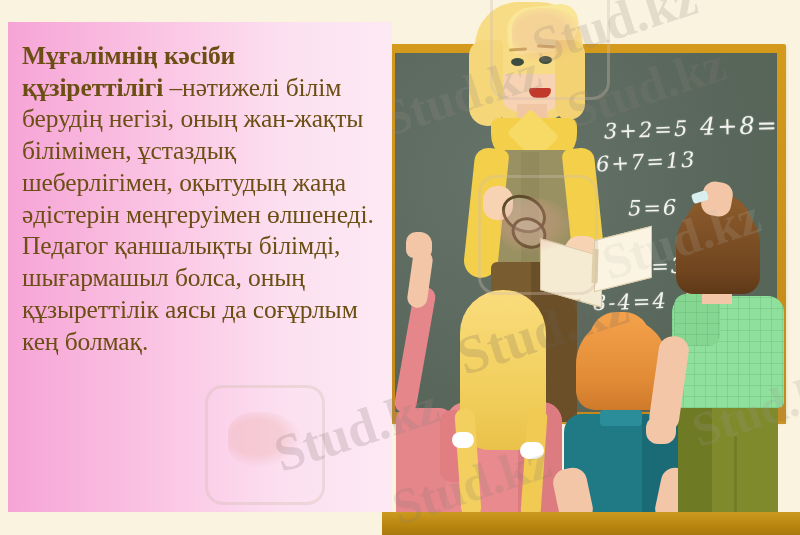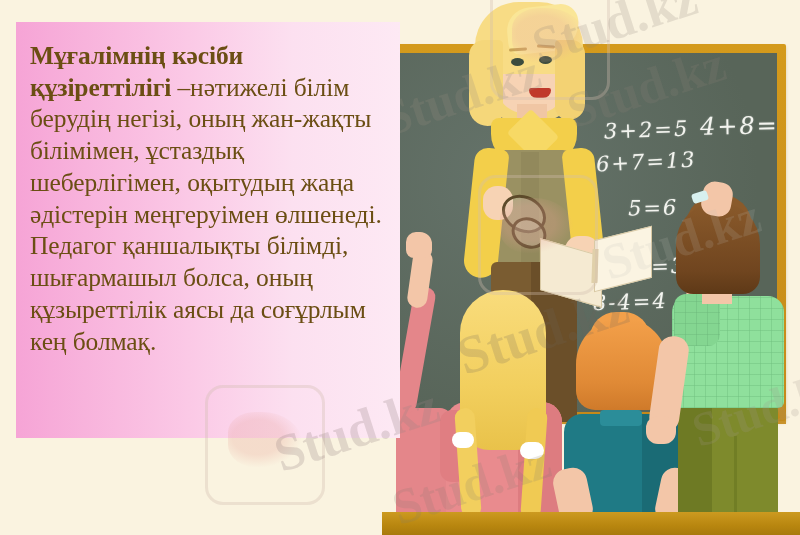--- a/index.html
+++ b/index.html
@@ -361,22 +361,22 @@
     width: 74px; height: 56px;
     background: radial-gradient(ellipse at 40% 45%, rgba(230,160,150,.28) 0 40%, transparent 70%);
     border-radius: 40% 60% 50% 45%;
   }
   .wm-bird.a { left: 228px; top: 412px; }
   .wm-bird.b { left: 512px; top: 8px; }
   .wm-bird.c { left: 500px; top: 198px; }
 
   
   .panel {
-    position: absolute; left: 16px; top: 22px;
-    width: 384px; height: 416px;
+    position: absolute; left: 8px; top: 22px;
+    width: 384px; height: 490px;
     background: linear-gradient(90deg,
         #f6a4d6 0%,
         #f8b3dc 18%,
         #fbc9e6 45%,
         #fce0f0 72%,
         #fde9f4 100%);
     padding: 18px 12px 10px 14px;
     overflow: hidden;
   }
   .panel p {

